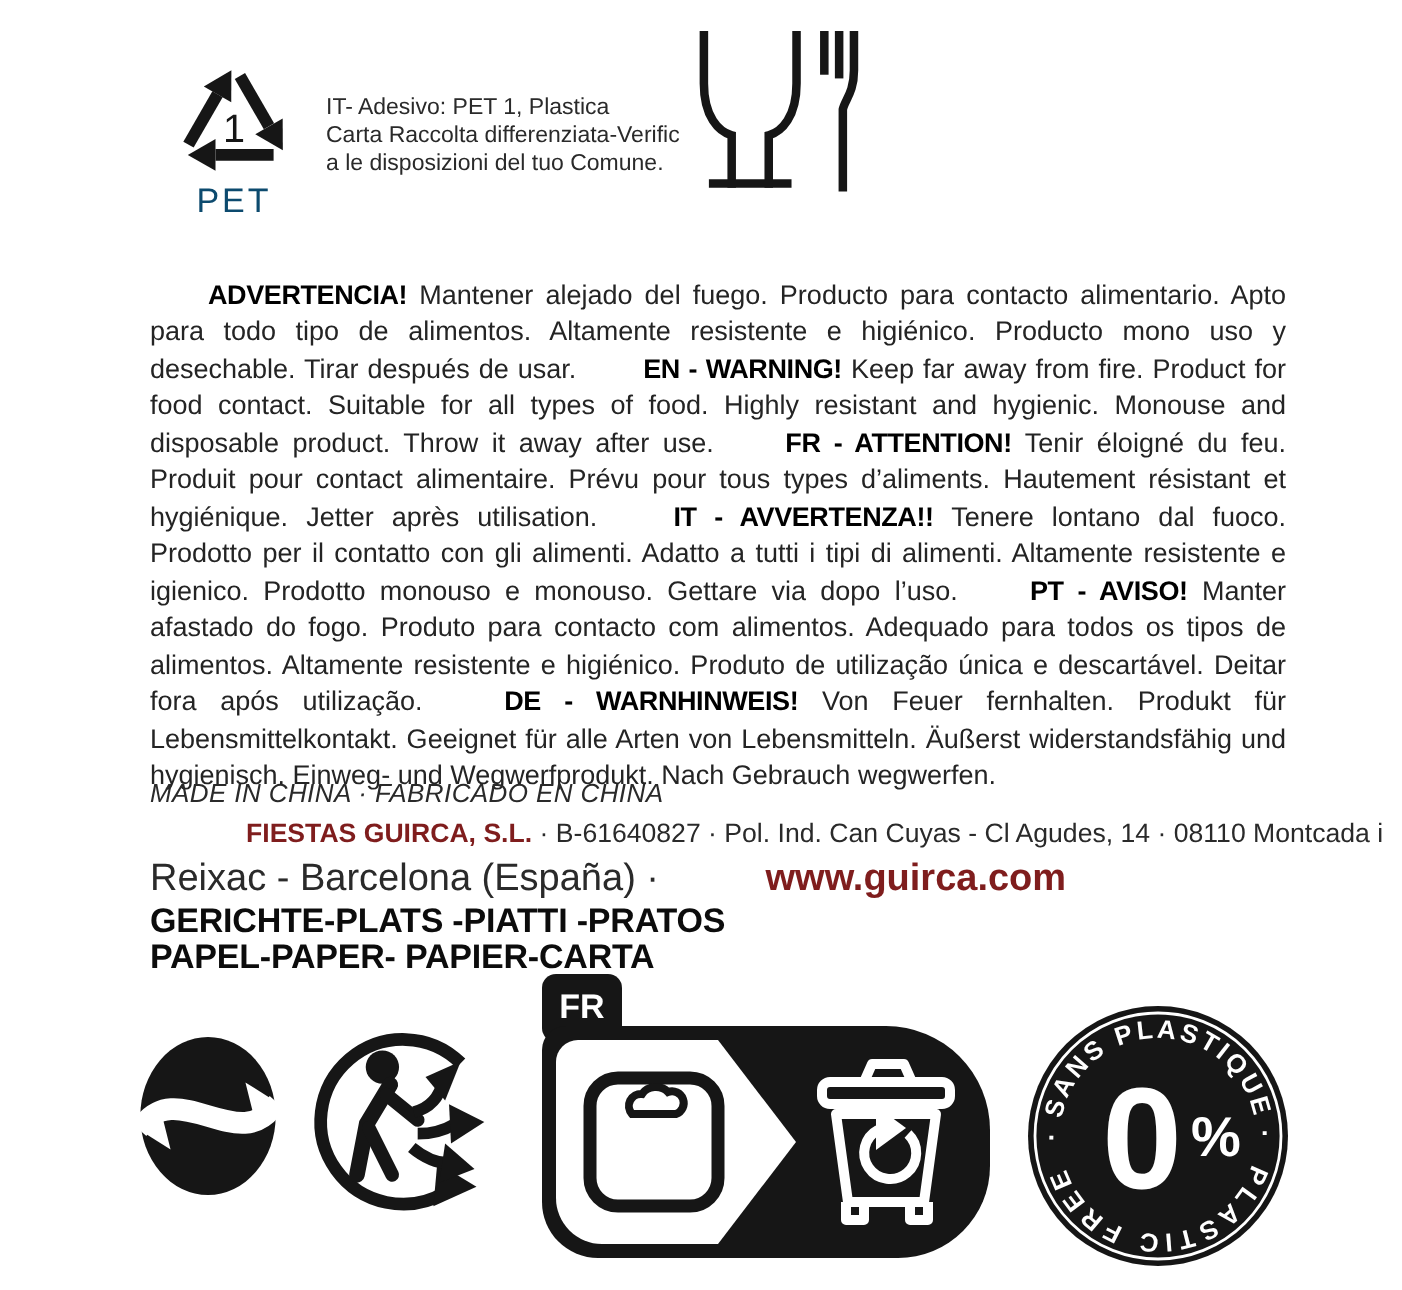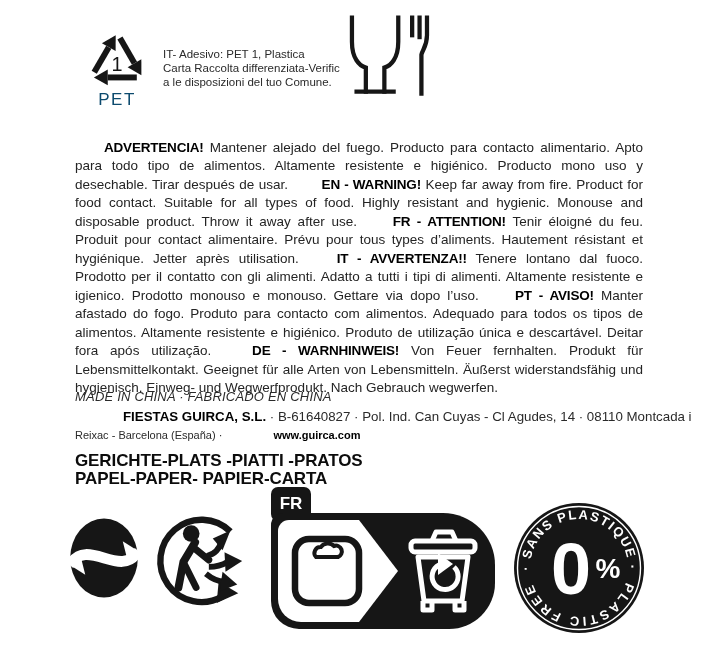--- a/index.html
+++ b/index.html
@@ -20,22 +20,22 @@
   #warnings{
     left:75px;top:125px;width:568px;
     font-size:13.5px;line-height:18.5px;text-align:justify;color:#242424;
   }
   #warnings b{color:#000;font-weight:700;letter-spacing:-0.2px;margin-left:29px;}
 
   
   .foot{left:75px;font-size:13px;color:#2a2a2a;}
   #origin{top:389px;letter-spacing:0.2px;font-style:italic;}
   #maker-line1{top:409px;font-size:13.3px;}
-  #maker-line2{top:429px;font-size:11px;text-align:right;}
-  #maker-line1 b,#maker-line2 b{color:#000000;padding-left:48px;}
+  #maker-line2{top:429px;font-size:19px;text-align:right;}
+  #maker-line1 b,#maker-line2 b{color:#7f1d1d;padding-left:48px;}
   .product-name{font-weight:700;color:#0c0c0c;letter-spacing:-0.1px;font-size:17px;}
   #product-name-1{top:451px;}
   #product-name-2{top:469px;text-align:right;}
 
   
   #green-dot{left:68px;top:516px;}
   #triman{left:150px;top:511px;}
   #sorting-block{left:261px;top:487px;}
   #plastic-free-badge{left:512px;top:501px;}
   svg text{font-family:"Liberation Sans","DejaVu Sans",sans-serif;}

